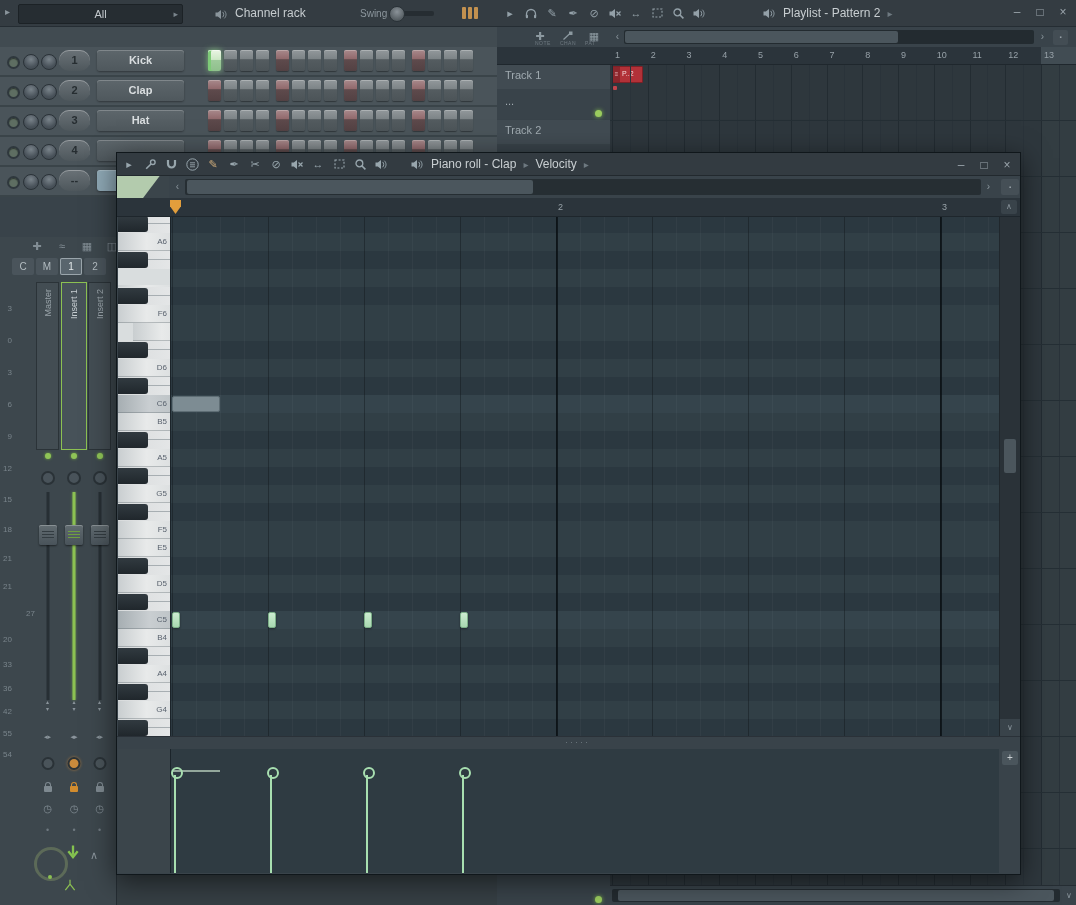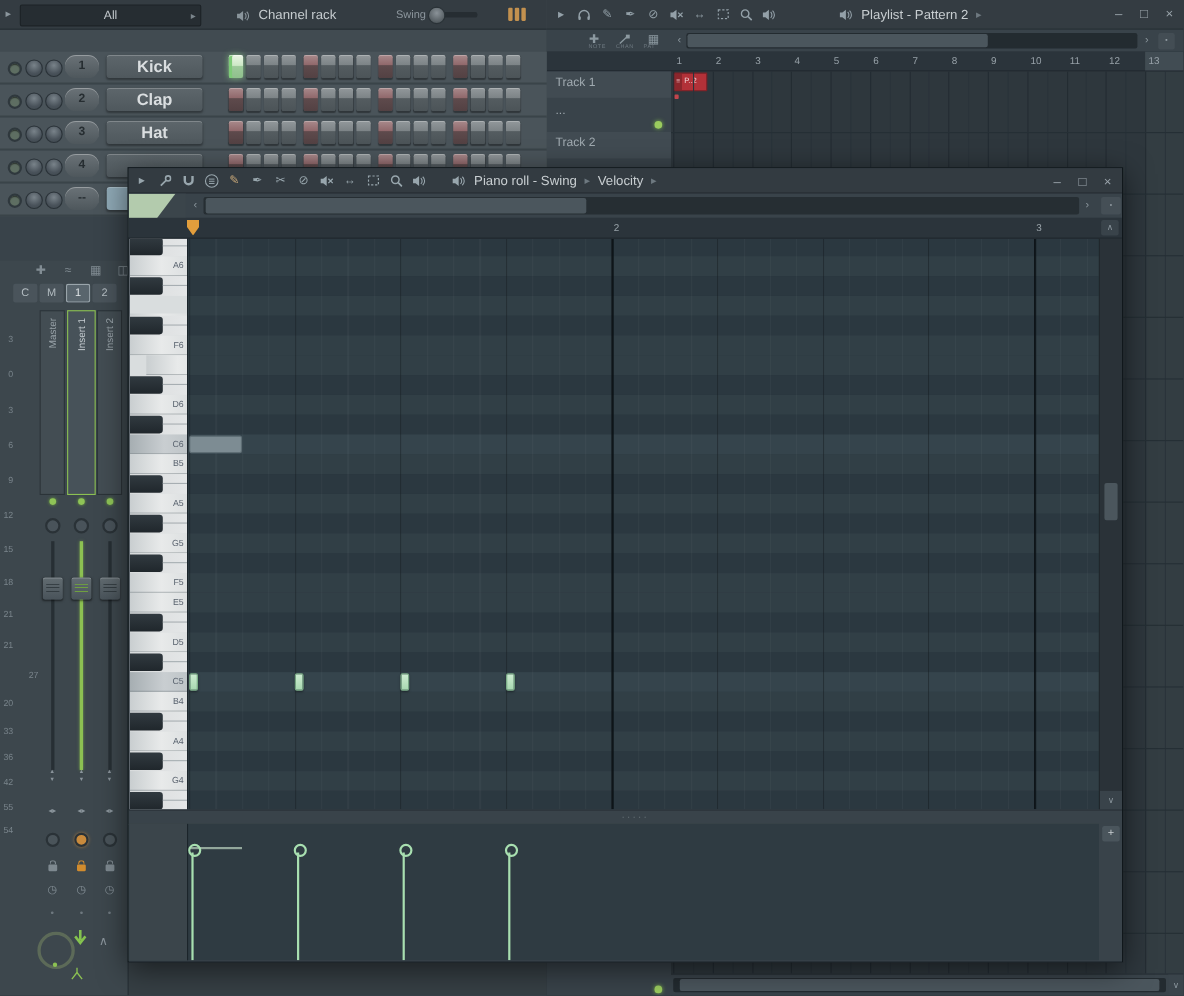--- a/index.html
+++ b/index.html
@@ -82,21 +82,21 @@
           border:2px solid #2F383D;box-shadow:inset 0 1px 1px rgba(0,0,0,.5);}
   .cr-knob{position:absolute;top:7px;width:14px;height:14px;border-radius:50%;border:1px solid #2A3238;
            background:radial-gradient(circle at 50% 32%, #79838A, #49525A 62%, #3E474D);}
   .cr-knob.k1{left:23px;} .cr-knob.k2{left:41px;}
   .cr-num{position:absolute;left:59px;top:3px;width:31px;height:21px;border-radius:10px;
           background:linear-gradient(#6A7277,#4E575C);box-shadow:inset 0 1px 0 rgba(255,255,255,.3);
           color:#262D31;font-size:11px;font-weight:bold;text-align:center;line-height:21px;}
   .cr-name{position:absolute;left:97px;top:3px;width:87px;height:21px;border-radius:3px;
            background:linear-gradient(#5D666B,#4F585D);
            box-shadow:inset 0 1px 0 rgba(255,255,255,.22), 0 1px 2px rgba(0,0,0,.35);
-           color:#DADEE0;font-size:15px;font-weight:bold;text-align:center;line-height:21px;}
+           color:#DADEE0;font-size:11px;font-weight:bold;text-align:center;line-height:21px;}
   .cr-name.hl{background:#8FA9B6;}
   .cr-step{position:absolute;top:3px;width:13px;height:21px;border-radius:2px;
            background:linear-gradient(180deg,#92989B 0%,#7D8487 42%,#545C60 46%,#4C5458 100%);
            box-shadow:0 1px 1px rgba(0,0,0,.35), inset 0 1px 0 rgba(255,255,255,.25);}
   .cr-step.beat{background:linear-gradient(180deg,#A8898B 0%,#91696C 42%,#5E4A4C 46%,#534143 100%);}
   .cr-step.on{background:linear-gradient(180deg,#EAF5E4 0%,#CDE8C6 45%,#9DC99A 50%,#8FC08C 100%);
               box-shadow:0 0 6px rgba(150,230,140,.7), inset 0 1px 0 rgba(255,255,255,.5),
                          inset 3px 0 0 #7ECB78;}
   .cr-bottom{position:absolute;left:0;top:197px;width:100%;height:40px;background:#39434A;}
 
@@ -675,21 +675,21 @@
             </svg>
           </span>
         </span>
       <span class="spacer"></span>
       <span class="icon">
           <svg width="12" height="11" viewBox="0 0 12 11">
             <path d="M0.5 3.4h2.3L6 0.9v9.2L2.8 7.6H0.5z" fill="currentColor"></path>
             <path d="M7.6 2.9c1.5 1.4 1.5 3.9 0 5.3M9.3 1.7c2.3 2.2 2.3 5.5 0 7.7" stroke="currentColor" stroke-width="1" fill="none"></path>
           </svg>
         </span>
-      <span class="title-text">Piano roll - Swing</span>
+      <span class="title-text">Piano roll - Clap</span>
       <span class="chev">▸</span>
       <span class="title-text">Velocity</span>
       <span class="chev">▸</span>
       <span class="winbtns" id="pr-winbtns">
           <span>–</span>
           <span>□</span>
           <span>×</span>
         </span>
     </div>
     <div class="pr-scrollrow">

